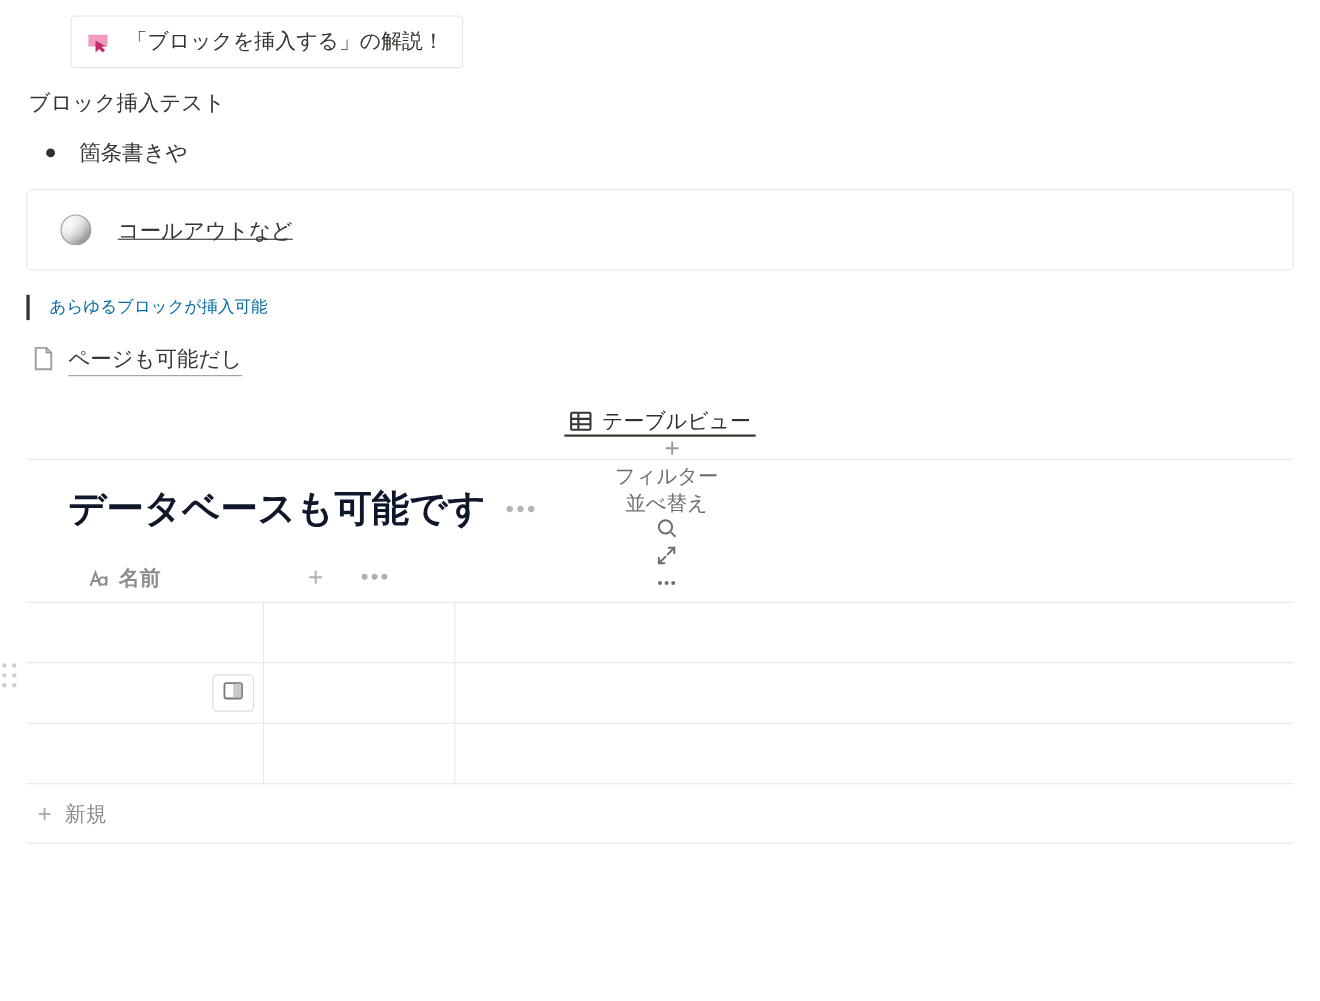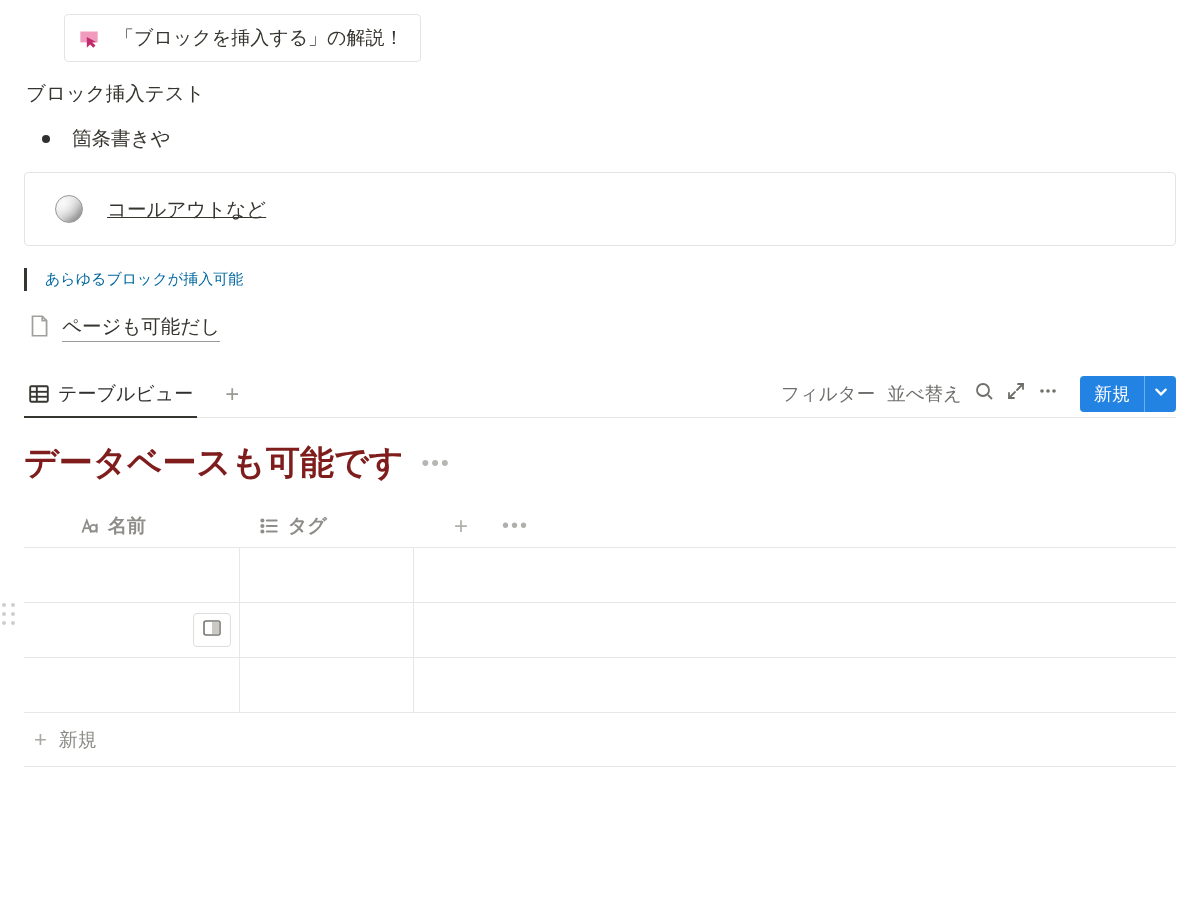--- a/index.html
+++ b/index.html
@@ -78,20 +78,21 @@
   }
 
   
   .db-tabs-row {
     display: flex;
     align-items: center;
     border-bottom: 1px solid #e7e7e6;
     height: 48px;
     margin-bottom: 22px;
     position: relative;
+    flex-direction: column;
   }
   .db-tab {
     display: flex; align-items: center;
     height: 100%;
     padding: 0 4px;
     color: #2f2f2d;
     font-size: 19px;
     font-weight: 500;
     position: relative;
     cursor: pointer;
@@ -125,21 +126,21 @@
     display: flex; align-items: center; padding: 0 14px;
   }
   .new-btn-caret {
     width: 32px; display: flex; align-items: center; justify-content: center;
     border-left: 1px solid rgba(255,255,255,0.35);
   }
   .new-btn-caret svg { width: 14px; height: 14px; }
 
   
   .db-title-row { display: flex; align-items: center; margin: 0 0 18px 0; }
-  .db-title { font-size: 34px; font-weight: 700; color: #7f1d1d; margin-right: 18px; }
+  .db-title { font-size: 34px; font-weight: 700; color: #0f172a; margin-right: 18px; margin-left: 38px; }
   .db-title-more { color: #b6b5b2; font-size: 22px; letter-spacing: 2px; cursor: pointer; }
 
   
   .db-table {  }
   .db-head-row {
     display: flex; align-items: center;
     height: 44px;
     border-bottom: 1px solid #e7e7e6;
   }
   .db-head-cell {
@@ -313,33 +314,20 @@
     <div class="db-head-cell name">
       <span class="col-icon">
         <svg viewBox="0 0 20 20" fill="none" stroke="#8e8d89" stroke-width="1.6">
           <path d="M4 16 L8 5 L12 16"></path>
             <line x1="5.5" y1="12" x2="10.5" y2="12"></line>
           <path d="M14 9 a3 3 0 1 1 0 6 a3 3 0 1 1 0 -6 Z"></path>
             <line x1="17" y1="8" x2="17" y2="16"></line>
         </svg>
       </span>
       <span>名前</span>
-    </div>
-    <div class="db-head-cell tag">
-      <span class="col-icon">
-        <svg viewBox="0 0 20 20" fill="none" stroke="#8e8d89" stroke-width="1.8" stroke-linecap="round">
-          <circle cx="4" cy="5" r="1" fill="#8e8d89"></circle>
-            <line x1="8" y1="5" x2="17" y2="5"></line>
-          <circle cx="4" cy="10" r="1" fill="#8e8d89"></circle>
-            <line x1="8" y1="10" x2="17" y2="10"></line>
-          <circle cx="4" cy="15" r="1" fill="#8e8d89"></circle>
-            <line x1="8" y1="15" x2="17" y2="15"></line>
-        </svg>
-      </span>
-      <span>タグ</span>
     </div>
     <div class="db-head-add">+</div>
     <div class="db-head-more">•••</div>
   </div>
 
   <div class="row-wrapper">
     <div class="db-row">
       <div class="db-cell-name"></div>
       <div class="db-cell-tag"></div>
       <div class="db-cell-rest"></div>

